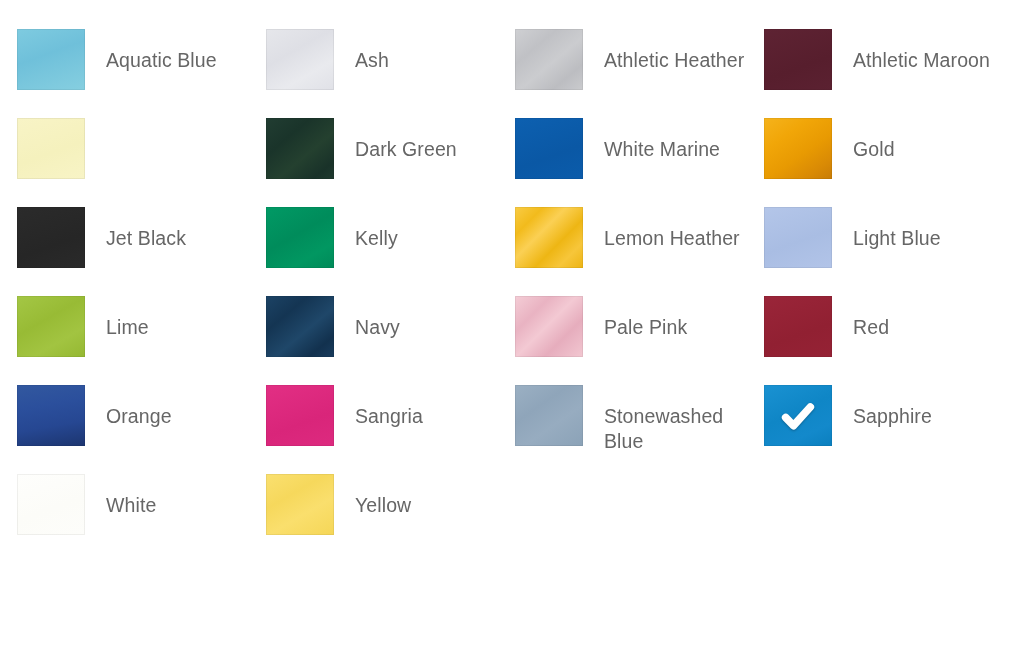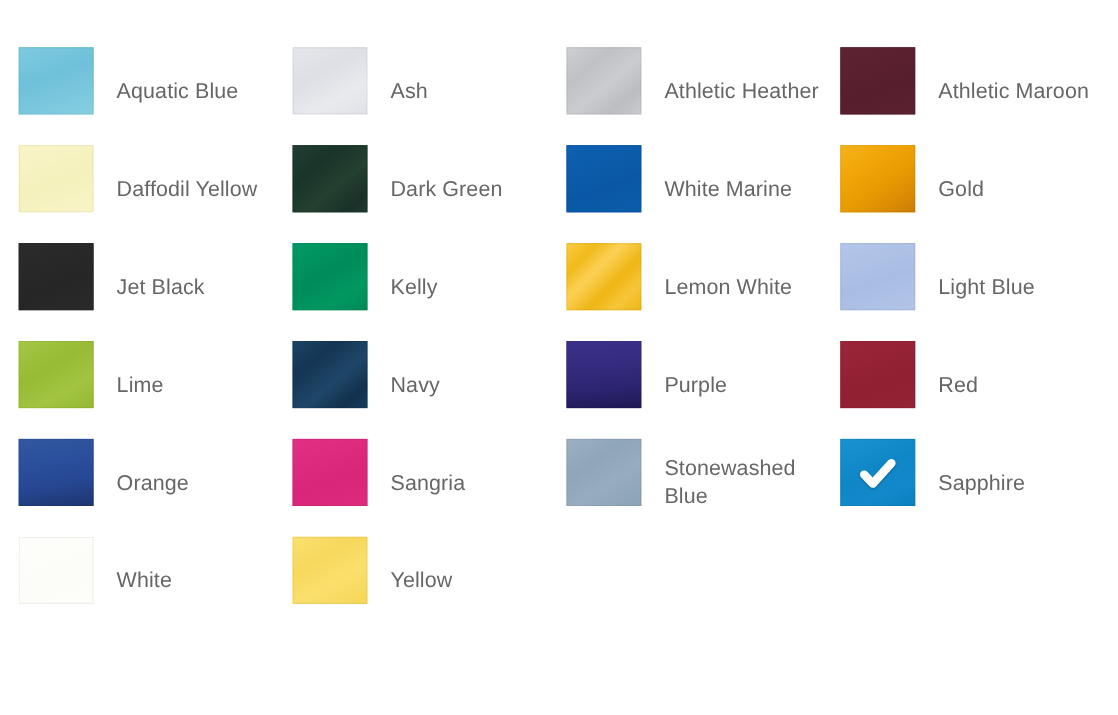--- a/index.html
+++ b/index.html
@@ -18,21 +18,21 @@
   .swatch-grid {
     display: grid;
     grid-template-columns: repeat(4, 249px);
     grid-auto-rows: 89px;
     padding: 29px 0 0 17px;
     box-sizing: border-box;
   }
 
   .swatch-option {
     display: flex;
-    align-items: center;
+    align-items: flex-start;
     cursor: pointer;
   }
 
   .swatch-chip {
     position: relative;
     width: 68px;
     height: 61px;
     flex: 0 0 68px;
     box-sizing: border-box;
     background-color: #cccccc;
@@ -93,21 +93,20 @@
     <div class="swatch-option">
       <div class="swatch-chip" style="background-color: rgb(198, 199, 202); background-image: linear-gradient(140deg, rgb(207, 208, 211) 0%, rgb(192, 193, 197) 30%, rgb(203, 204, 207) 55%, rgb(188, 189, 193) 78%, rgb(202, 203, 206) 100%);"></div>
       <span class="swatch-label">Athletic Heather</span>
     </div>
     <div class="swatch-option">
       <div class="swatch-chip" style="background-color: rgb(90, 32, 48); background-image: linear-gradient(160deg, rgb(94, 35, 51) 0%, rgb(87, 30, 45) 60%, rgb(91, 33, 49) 100%);"></div>
       <span class="swatch-label">Athletic Maroon</span>
     </div>
     <div class="swatch-option">
       <div class="swatch-chip" style="background-color: rgb(247, 243, 194); background-image: linear-gradient(160deg, rgb(248, 244, 198) 0%, rgb(245, 241, 189) 55%, rgb(248, 244, 198) 100%);"></div>
-      <span class="swatch-label">Daffodil Yellow</span>
     </div>
     <div class="swatch-option">
       <div class="swatch-chip" style="background-color: rgb(29, 56, 46); background-image: linear-gradient(140deg, rgb(33, 61, 50) 0%, rgb(26, 52, 42) 32%, rgb(36, 64, 47) 60%, rgb(25, 50, 41) 85%, rgb(31, 58, 47) 100%);"></div>
       <span class="swatch-label">Dark Green</span>
     </div>
     <div class="swatch-option">
       <div class="swatch-chip" style="background-color: rgb(11, 92, 171); background-image: linear-gradient(160deg, rgb(13, 96, 176) 0%, rgb(10, 88, 165) 60%, rgb(11, 92, 171) 100%);"></div>
       <span class="swatch-label">White Marine</span>
     </div>
     <div class="swatch-option">
@@ -117,37 +116,37 @@
     <div class="swatch-option">
       <div class="swatch-chip" style="background-color: rgb(40, 40, 40); background-image: linear-gradient(160deg, rgb(43, 43, 43) 0%, rgb(38, 38, 38) 60%, rgb(42, 42, 42) 100%);"></div>
       <span class="swatch-label">Jet Black</span>
     </div>
     <div class="swatch-option">
       <div class="swatch-chip" style="background-color: rgb(0, 147, 95); background-image: linear-gradient(150deg, rgb(1, 154, 101) 0%, rgb(0, 140, 91) 45%, rgb(1, 151, 97) 75%, rgb(0, 138, 89) 100%);"></div>
       <span class="swatch-label">Kelly</span>
     </div>
     <div class="swatch-option">
       <div class="swatch-chip" style="background-color: rgb(246, 193, 42); background-image: linear-gradient(135deg, rgb(249, 204, 69) 0%, rgb(242, 187, 28) 22%, rgb(251, 208, 84) 40%, rgb(238, 182, 20) 62%, rgb(247, 198, 58) 80%, rgb(237, 180, 19) 100%);"></div>
-      <span class="swatch-label">Lemon White</span>
+      <span class="swatch-label">Lemon Heather</span>
     </div>
     <div class="swatch-option">
       <div class="swatch-chip" style="background-color: rgb(174, 193, 230); background-image: linear-gradient(160deg, rgb(180, 198, 233) 0%, rgb(169, 189, 227) 55%, rgb(178, 196, 232) 100%);"></div>
       <span class="swatch-label">Light Blue</span>
     </div>
     <div class="swatch-option">
       <div class="swatch-chip" style="background-color: rgb(157, 193, 60); background-image: linear-gradient(150deg, rgb(164, 199, 69) 0%, rgb(152, 187, 53) 40%, rgb(162, 196, 65) 70%, rgb(149, 184, 50) 100%);"></div>
       <span class="swatch-label">Lime</span>
     </div>
     <div class="swatch-option">
       <div class="swatch-chip" style="background-color: rgb(23, 58, 90); background-image: linear-gradient(140deg, rgb(28, 67, 101) 0%, rgb(20, 53, 83) 30%, rgb(31, 71, 105) 58%, rgb(18, 49, 78) 82%, rgb(25, 60, 93) 100%);"></div>
       <span class="swatch-label">Navy</span>
     </div>
     <div class="swatch-option">
-      <div class="swatch-chip" style="background-color: rgb(51, 42, 124); background-image: linear-gradient(175deg, rgb(59, 49, 137) 0%, rgb(52, 43, 126) 40%, rgb(44, 36, 112) 70%, rgb(30, 24, 84) 100%);"></div>
-      <span class="swatch-label">Purple</span>
+      <div class="swatch-chip" style="background-color: rgb(240, 195, 205); background-image: linear-gradient(135deg, rgb(244, 205, 214) 0%, rgb(233, 179, 194) 28%, rgb(243, 201, 211) 48%, rgb(230, 173, 189) 70%, rgb(242, 199, 209) 100%);"></div>
+      <span class="swatch-label">Pale Pink</span>
     </div>
     <div class="swatch-option">
       <div class="swatch-chip" style="background-color: rgb(149, 34, 53); background-image: linear-gradient(160deg, rgb(154, 37, 57) 0%, rgb(145, 32, 50) 60%, rgb(149, 34, 53) 100%);"></div>
       <span class="swatch-label">Red</span>
     </div>
     <div class="swatch-option">
       <div class="swatch-chip" style="background-color: rgb(42, 77, 160); background-image: linear-gradient(170deg, rgb(50, 88, 159) 0%, rgb(43, 79, 156) 35%, rgb(38, 71, 146) 65%, rgb(28, 53, 111) 100%);"></div>
       <span class="swatch-label">Orange</span>
     </div>
     <div class="swatch-option">

